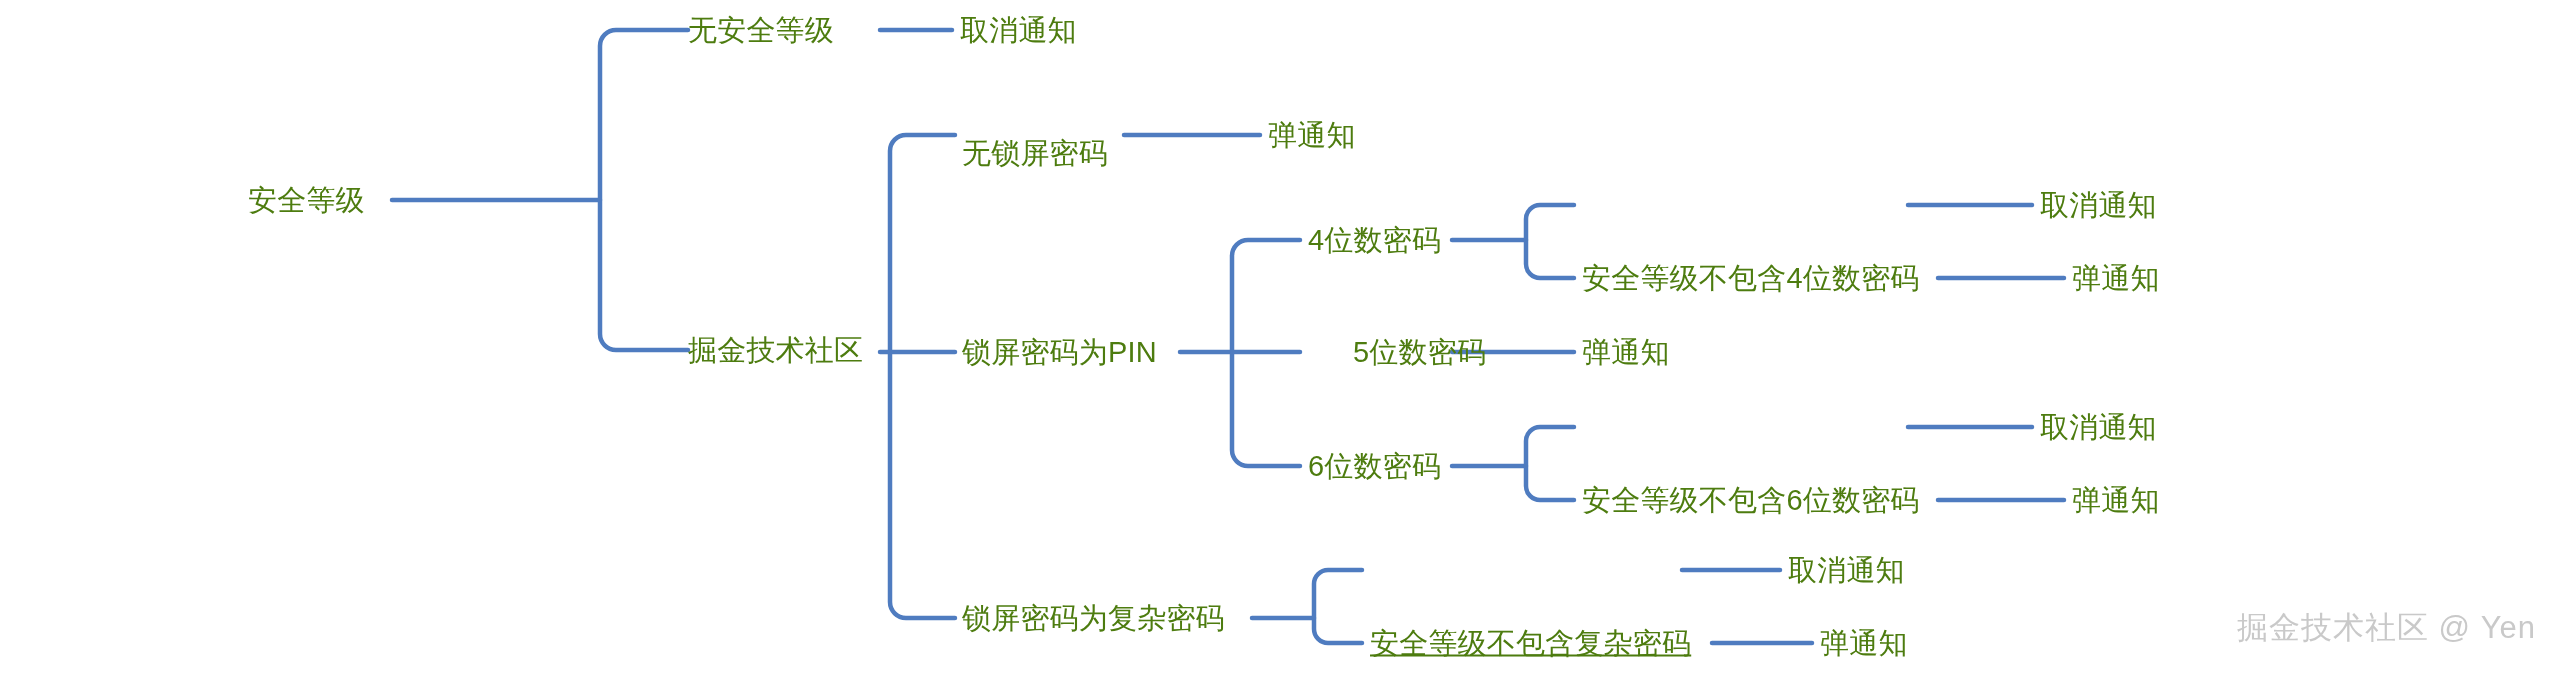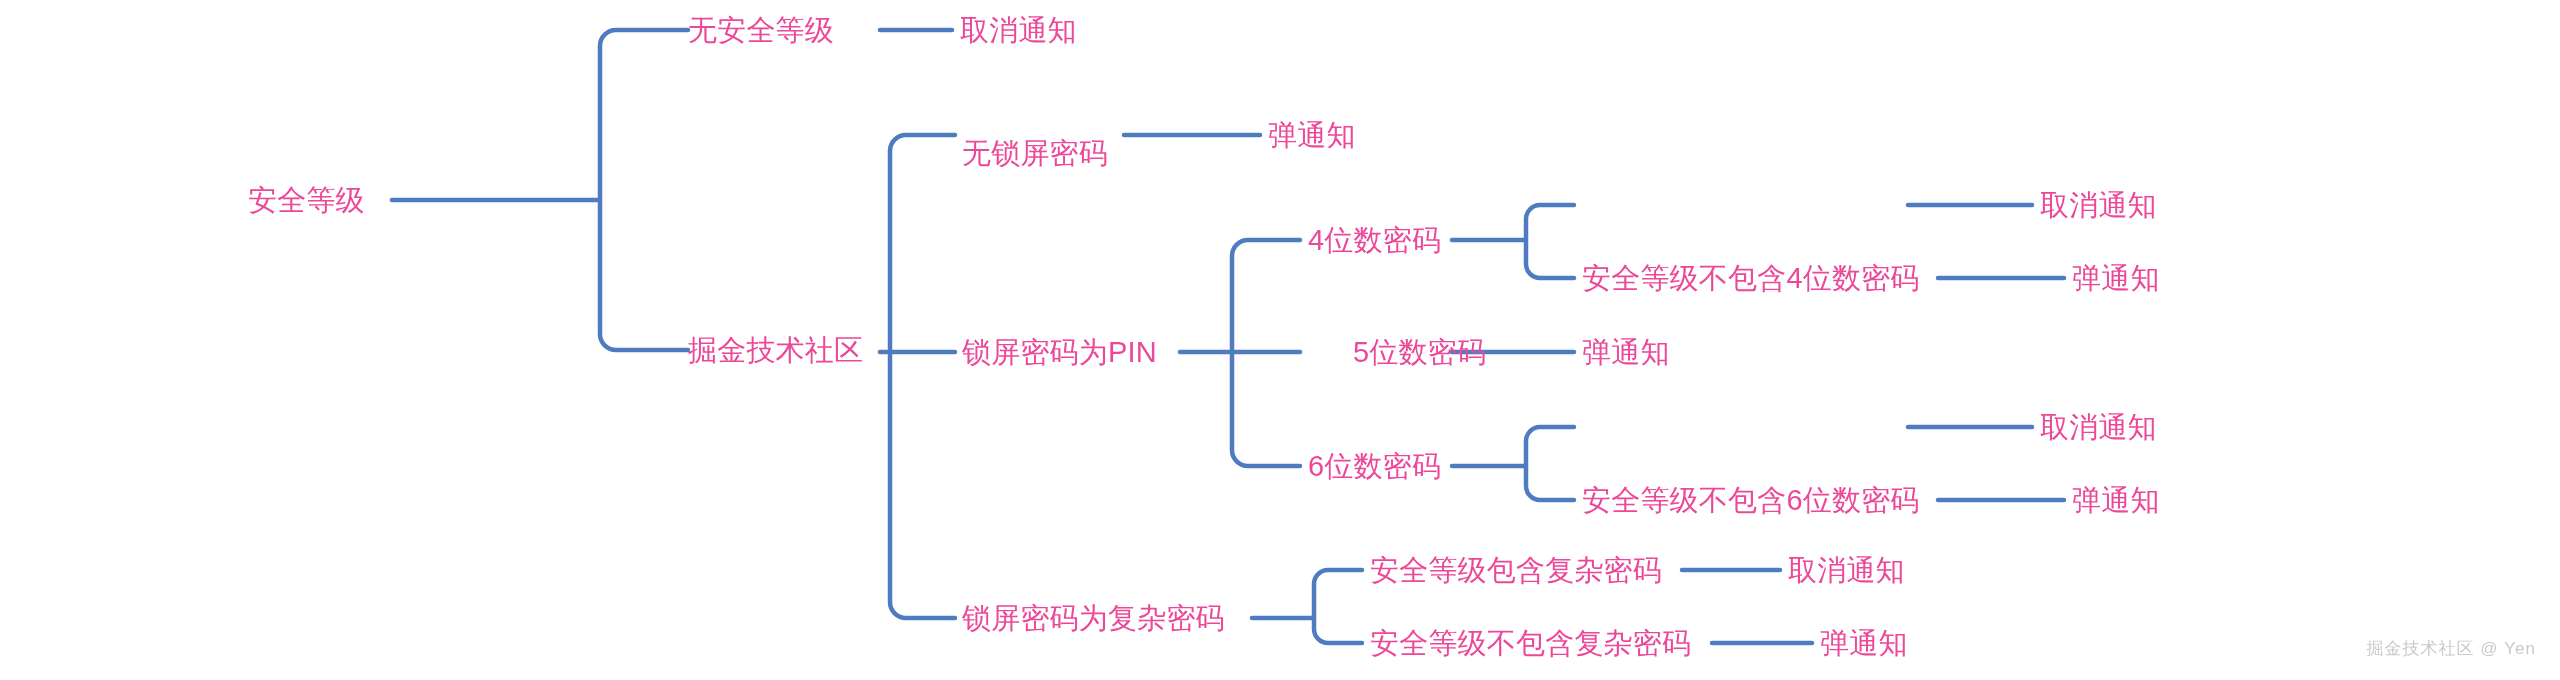--- a/index.html
+++ b/index.html
@@ -23,32 +23,32 @@
     position: absolute;
     left: 0;
     top: 0;
     width: 2560px;
     height: 680px;
     pointer-events: none;
   }
   .node-label {
     position: absolute;
     white-space: nowrap;
-    color: #ec4899;
+    color: #4d7c0f;
     font-size: 29px;
     line-height: 1;
     letter-spacing: 0.2px;
     transform: translateY(-50%);
     font-family: "Liberation Sans", "DejaVu Sans", sans-serif;
   }
   .watermark {
     position: absolute;
     right: 24px;
-    bottom: 20px;
-    font-size: 17px;
+    bottom: 31px;
+    font-size: 31px;
     color: #c9c9c9;
     white-space: nowrap;
     letter-spacing: 1px;
     font-family: "Liberation Sans", "DejaVu Sans", sans-serif;
   }
 </style>
 </head>
 <body>
 
 <div id="mindmap-root">
@@ -127,23 +127,22 @@
 
   <div class="node-label" style="left:1582px; top:352px;">弹通知</div>
 
 
   <div class="node-label" style="left:2040px; top:427px;">取消通知</div>
 
   <div class="node-label" style="left:1582px; top:500px;">安全等级不包含6位数密码</div>
 
   <div class="node-label" style="left:2072px; top:500px;">弹通知</div>
 
-  <div class="node-label" style="left:1370px; top:570px;">安全等级包含复杂密码</div>
 
   <div class="node-label" style="left:1788px; top:570px;">取消通知</div>
 
-  <div class="node-label" style="left:1370px; top:643px;">安全等级不包含复杂密码</div>
+  <div class="node-label" style="left:1370px; top:643px;text-decoration:underline;">安全等级不包含复杂密码</div>
 
   <div class="node-label" style="left:1820px; top:643px;">弹通知</div>
 
   <div class="watermark">掘金技术社区 @ Yen</div>
 
 </div>
 
 </body></html>

